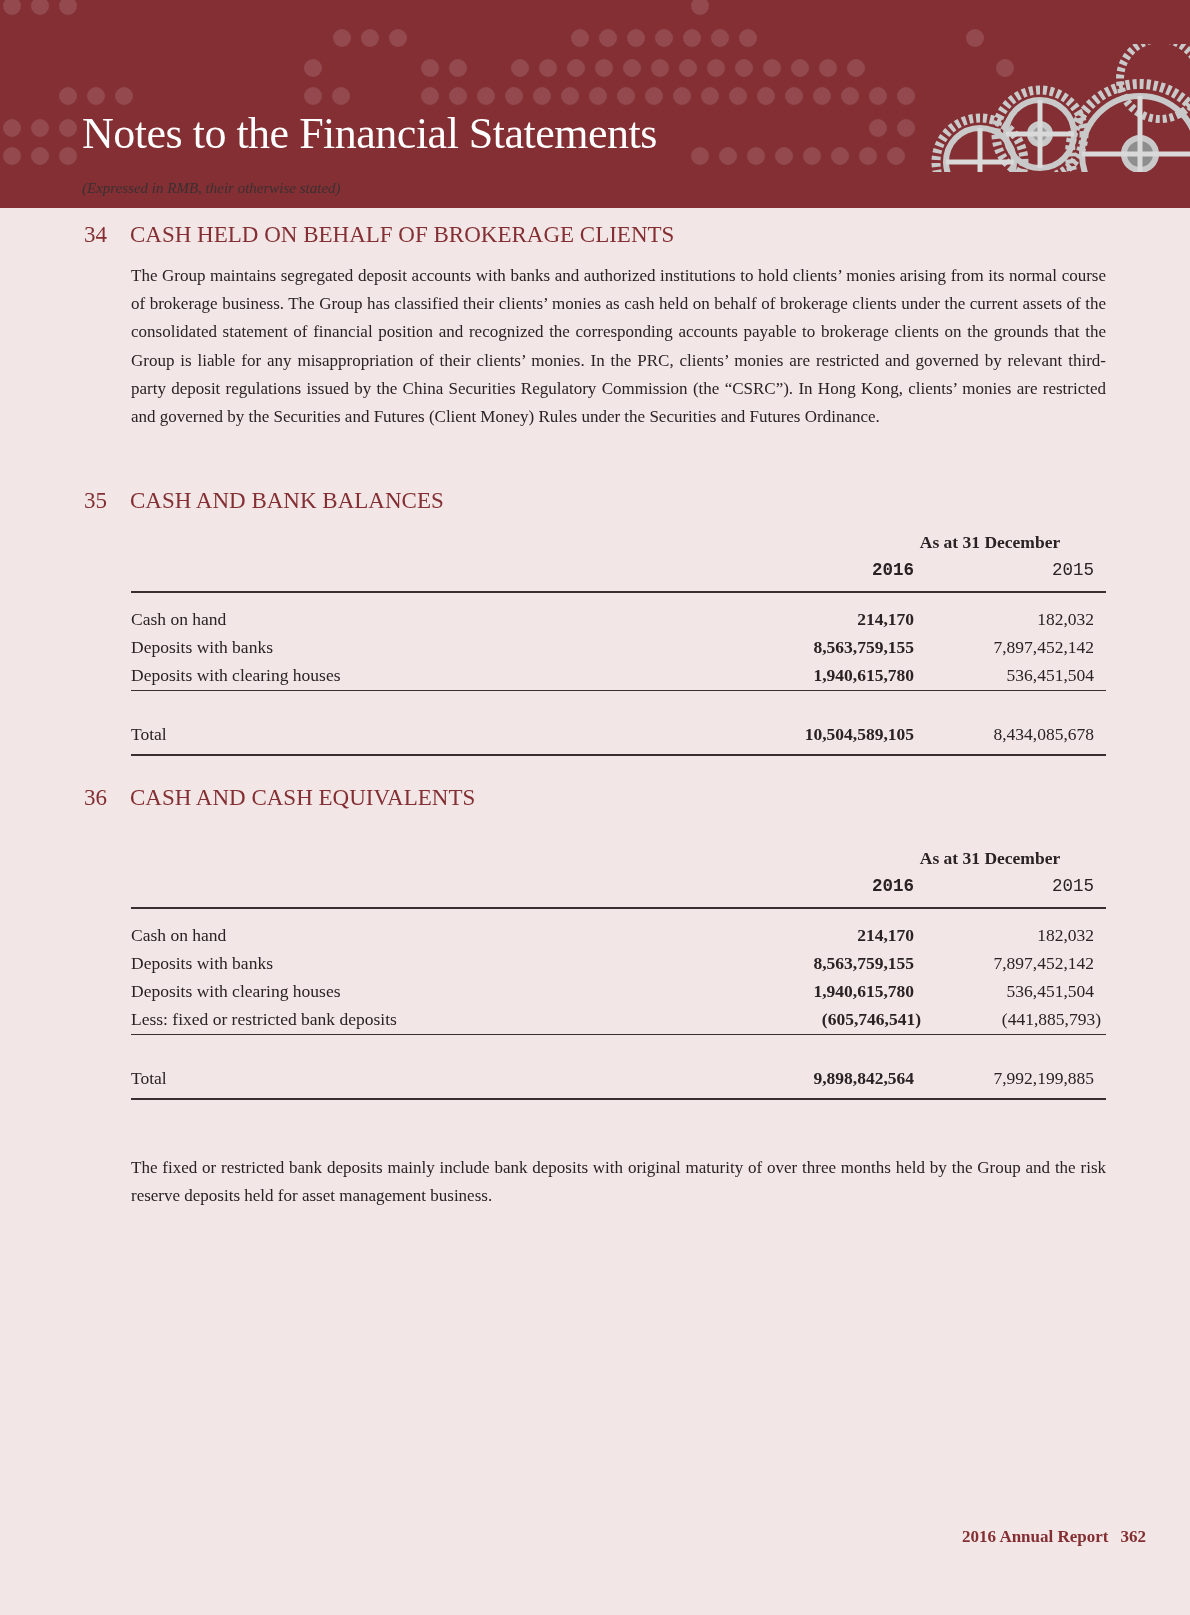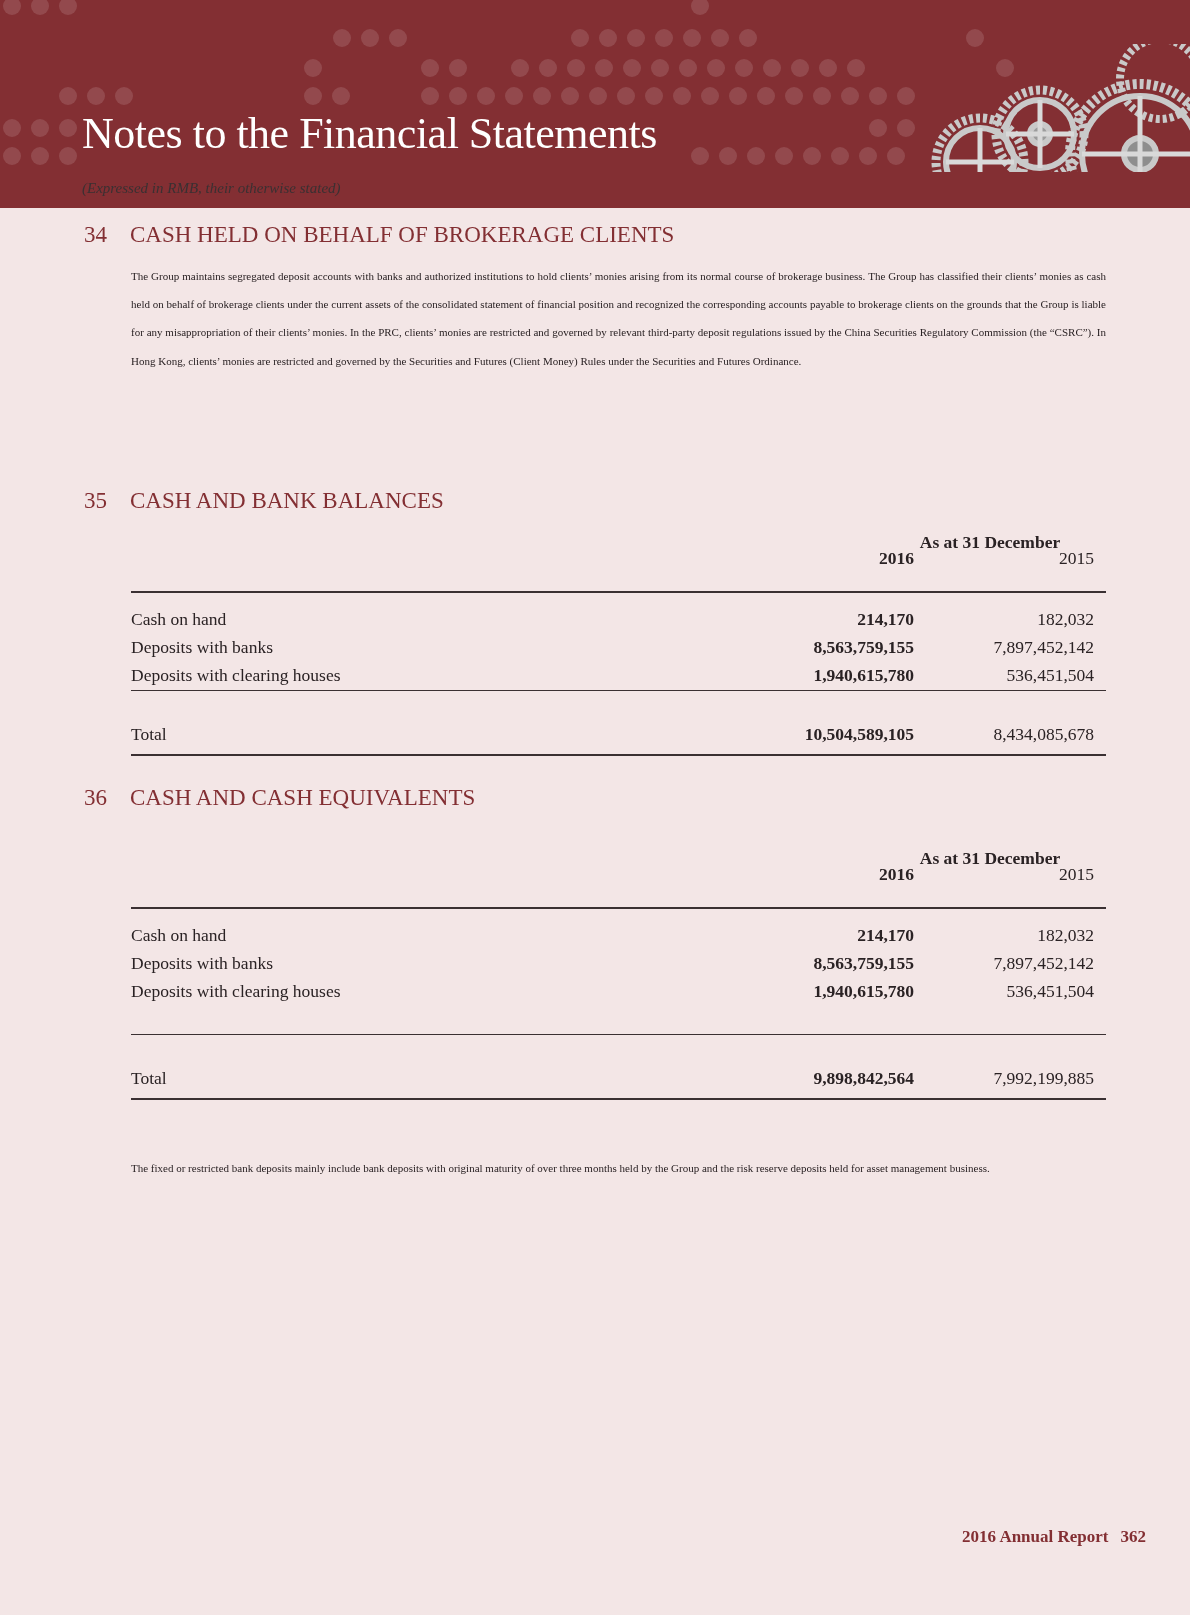--- a/index.html
+++ b/index.html
@@ -24,26 +24,26 @@
     position:absolute; left:82px; top:180px;
     font-family:"Liberation Serif",serif; font-style:italic; font-size:15px; color:#3a3032;
   }
   .sec-head {
     position:absolute; left:84px;
     font-family:"Liberation Serif",serif; font-size:23px; color:#832f33; white-space:nowrap;
   }
   .sec-head .num { display:inline-block; width:46px; }
   .para {
     position:absolute; left:131px; width:975px;
-    font-family:"Liberation Serif",serif; font-size:11px; line-height:28.2px;
+    font-family:"Liberation Serif",serif; font-size:17px; line-height:28.2px;
     text-align:justify; color:#2a2224;
   }
   .tbl { position:absolute; left:131px; width:975px; font-family:"Liberation Serif",serif; font-size:17.5px; }
   .tbl .asat { position:absolute; left:744px; width:230px; text-align:center; font-weight:bold; top:0; }
-  .tbl .yr { position:absolute; top:16px; }
+  .tbl .yr { position:absolute; top:28px;font-family:Liberation Mono, monospace; }
   .tbl .yr16 { right:192px; font-weight:bold; }
   .tbl .yr15 { right:12px; }
   .rule { position:absolute; height:0; border-top:2px solid #3a3032; }
   .rule.thin { border-top-width:1.5px; }
   .row { position:absolute; left:0; width:975px; height:28px; }
   .row .lbl { position:absolute; left:0; }
   .row .v16 { position:absolute; right:192px; font-weight:bold; }
   .row .v15 { position:absolute; right:12px; }
   .row .v16.neg, .row .v15.neg { margin-right:-7px; }
   .footer {
@@ -210,20 +210,25 @@
   <div class="row" style="top:105px;">
     <span class="lbl">Deposits with banks</span>
     <span class="v16">8,563,759,155</span>
     <span class="v15">7,897,452,142</span>
   </div>
   <div class="row" style="top:133px;">
     <span class="lbl">Deposits with clearing houses</span>
     <span class="v16">1,940,615,780</span>
     <span class="v15">536,451,504</span>
   </div>
+  <div class="row" style="top:161px;">
+    <span class="lbl">Less: fixed or restricted bank deposits</span>
+    <span class="v16 neg">(605,746,541)</span>
+    <span class="v15 neg">(441,885,793)</span>
+  </div>
   <div class="rule thin" style="top:186px; left:0; width:975px;"></div>
   <div class="row" style="top:220px;">
     <span class="lbl">Total</span>
     <span class="v16">9,898,842,564</span>
     <span class="v15">7,992,199,885</span>
   </div>
   <div class="rule" style="top:250px; left:0; width:975px;"></div>
 </div>
 
 <div class="para" style="top:1154px;">The fixed or restricted bank deposits mainly include bank deposits with original maturity of over three months held by the Group and the risk reserve deposits held for asset management business.</div>

